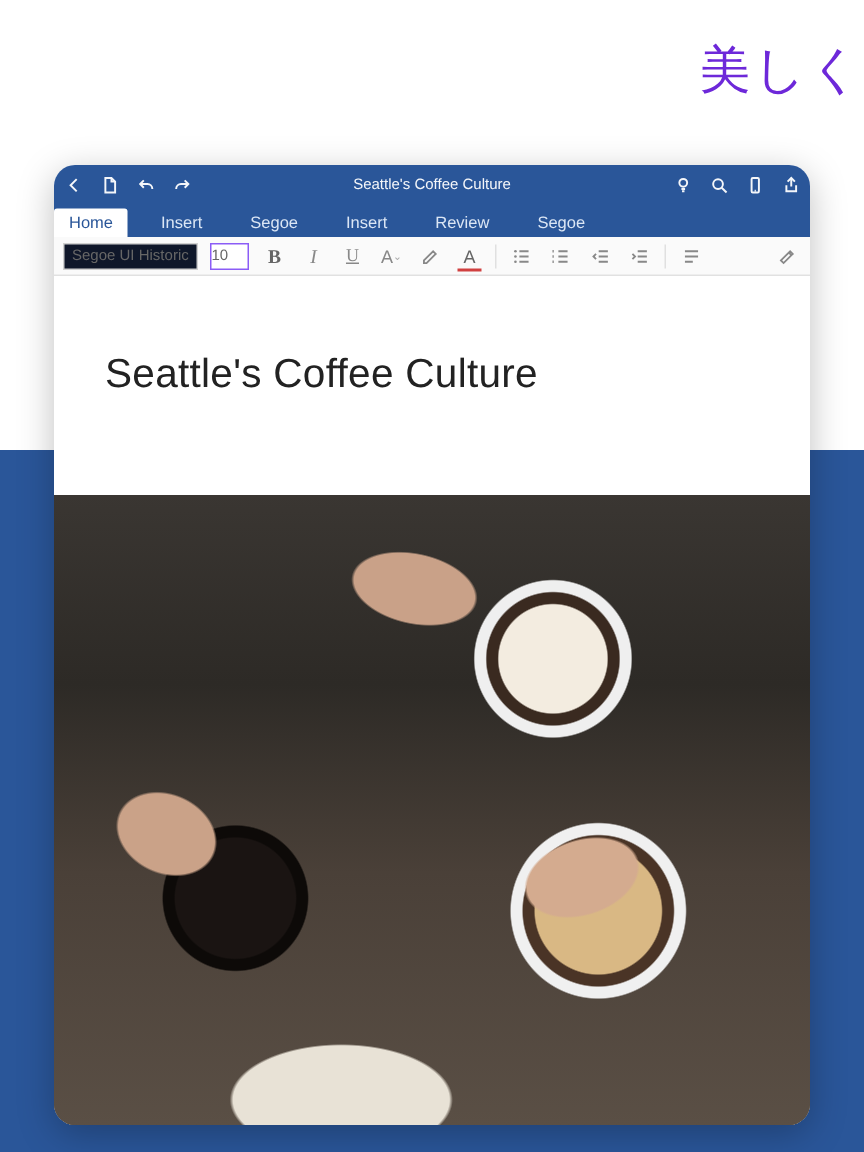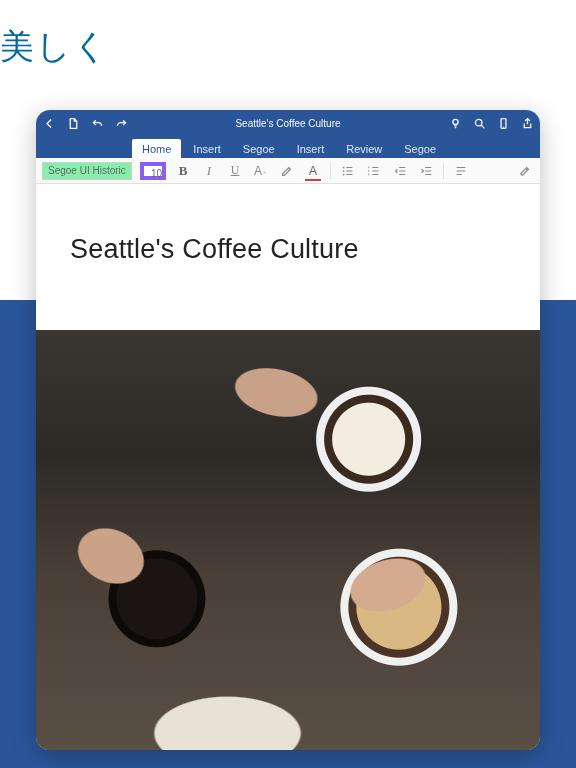--- a/index.html
+++ b/index.html
@@ -1,23 +1,23 @@
 <!DOCTYPE html>
 <html><head>
 <meta charset="utf-8">
 <style>
   * { box-sizing: border-box; margin: 0; padding: 0; }
   html, body { width: 576px; height: 768px; overflow: hidden; font-family: "Segoe UI", Arial, sans-serif; }
   body { background: #fff; position: relative; }
 
   .tagline {
-    text-align: left;
+    text-align: right;
     font-size: 34px;
     font-weight: 200;
-    color: #0369a1;
+    color: #6d28d9;
     padding: 24px 0 30px 0;
     letter-spacing: 2px;
   }
 
   .blue-band {
     position: absolute;
     left: 0; right: 0;
     top: 300px;
     bottom: 0;
     background: #2a5699;
@@ -51,22 +51,21 @@
   .titlebar .center { flex: 1; text-align: center; opacity: .95; font-size: 10px;}
   .titlebar svg { width: 13px; height: 13px; fill: none; stroke: #fff; stroke-width: 1.6; }
   .titlebar .ico { width: 14px; display:flex; align-items:center; justify-content:center; opacity:.95;}
 
   
   .tabs {
     height: 22px;
     background: #2a5699;
     display: flex;
     align-items: flex-end;
-    padding-left: 96px;
-    gap: 2px;
+    gap: 12px;
     font-size: 11px;
     color: #dbe6f5;
   }
   .tab {
     padding: 4px 10px 3px 10px;
     cursor: pointer;
   }
   .tab.active {
     background: #fff;
     color: #2a5699;
@@ -82,32 +81,32 @@
     align-items: center;
     padding: 0 6px;
     gap: 8px;
     color: #777;
     font-size: 11px;
   }
   .font-name {
     width: 90px;
     height: 18px;
     border: 1px solid #d0d0d0;
-    background:#86efac;
+    background:#0f172a;
     padding: 0 5px;
     line-height: 16px;
     color:#666;
     font-size: 10px;
   }
   .font-size {
     width: 26px;
     height: 18px;
-    border: 4px solid #8b5cf6;
+    border: 1px solid #8b5cf6;
     background:#fff;
-    text-align: right;
+    text-align: left;
     line-height: 16px;
     color:#666;
     font-size: 10px;
   }
   .tbtn { width: 18px; height: 18px; display:flex; align-items:center; justify-content:center; color:#777; }
   .tbtn svg { width: 14px; height: 14px; stroke:#888; fill:none; stroke-width:1.4;}
   .bold { font-weight: 700; font-family: "Times New Roman", serif; font-size:13px; color:#666;}
   .italic { font-style: italic; font-family: "Times New Roman", serif; font-size:13px; color:#888;}
   .uline { text-decoration: underline; font-family: "Times New Roman", serif; font-size:12px; color:#888;}
   .fcolor { position:relative; font-size:12px; color:#666;}

